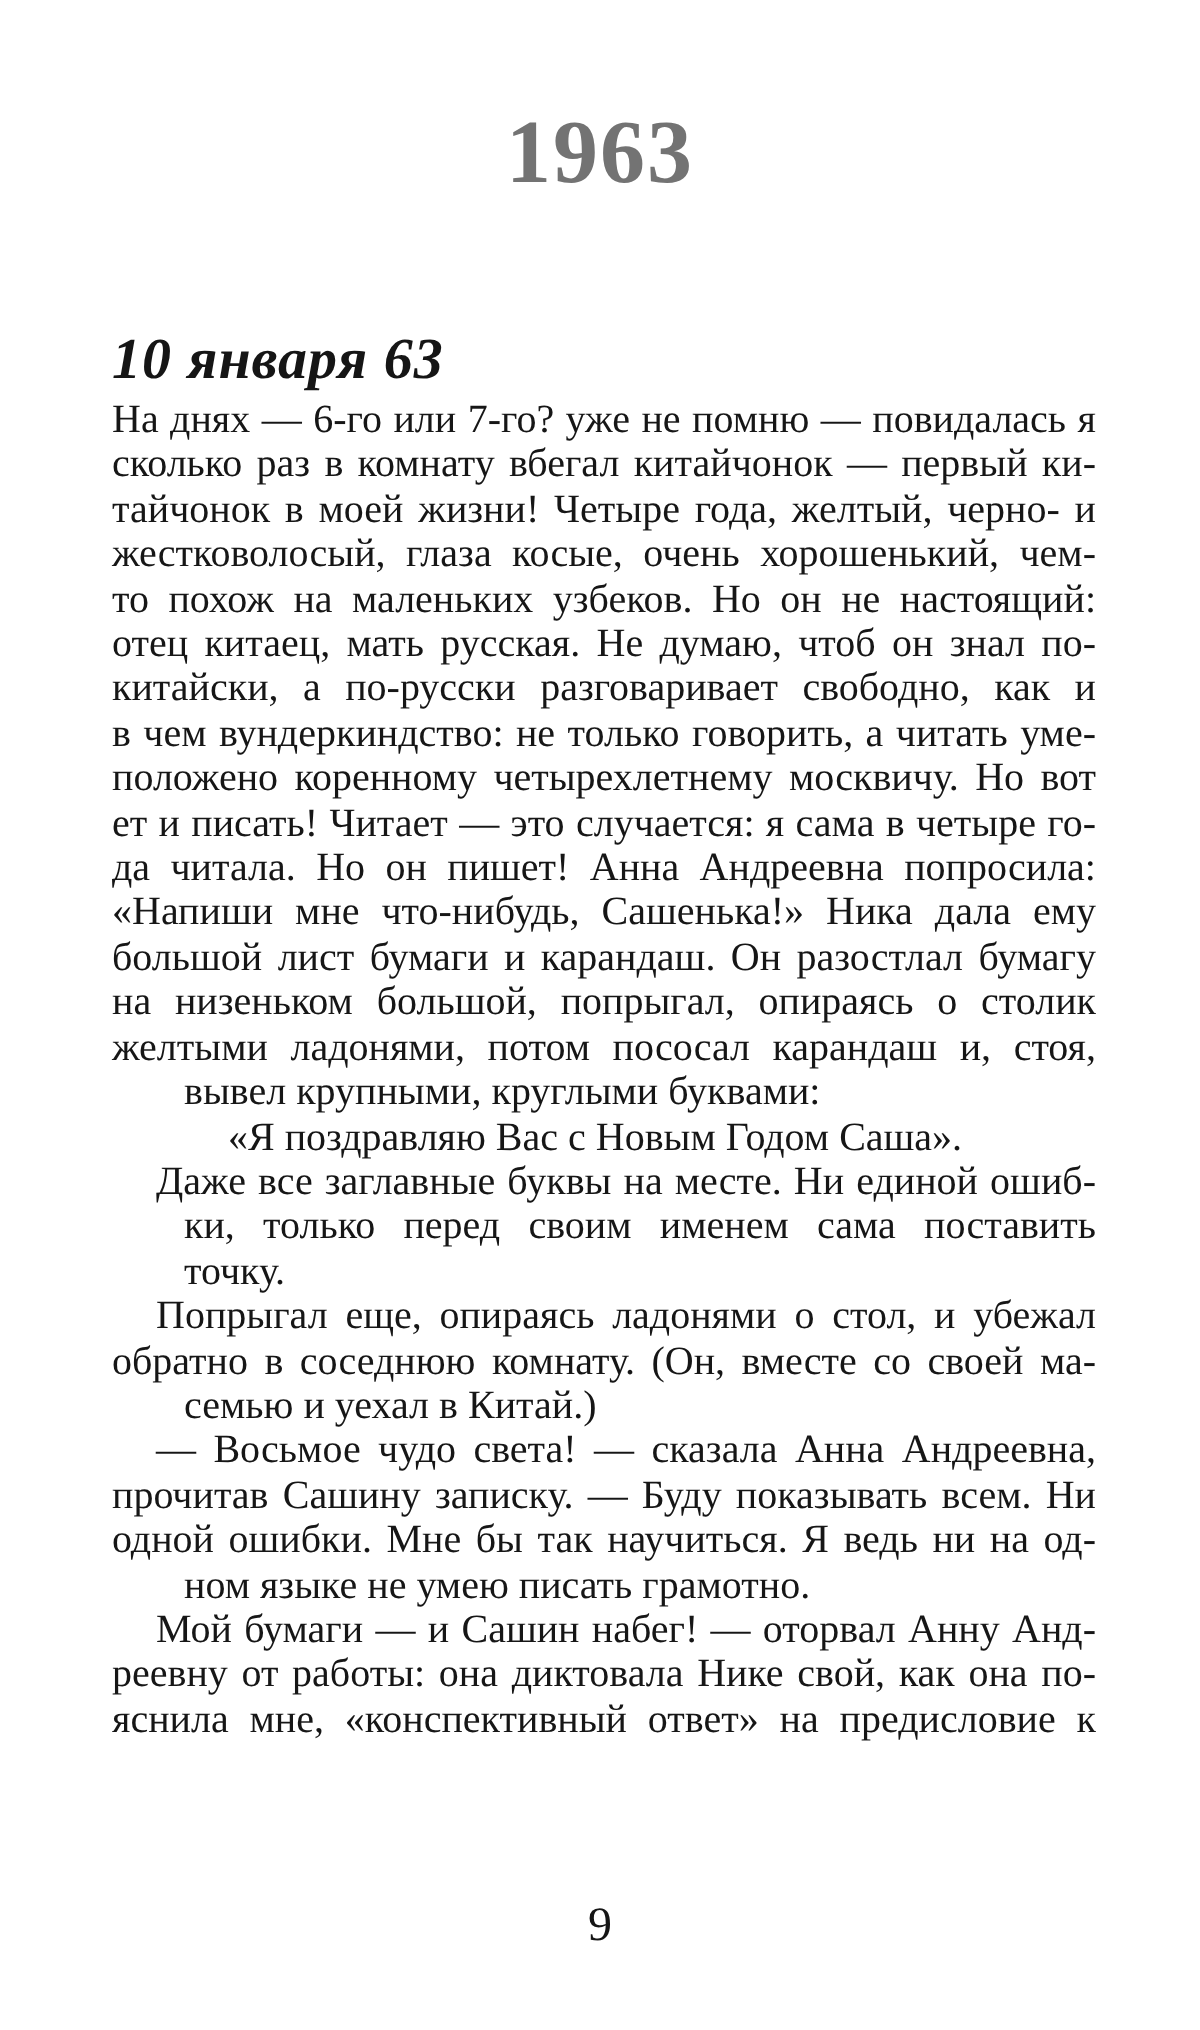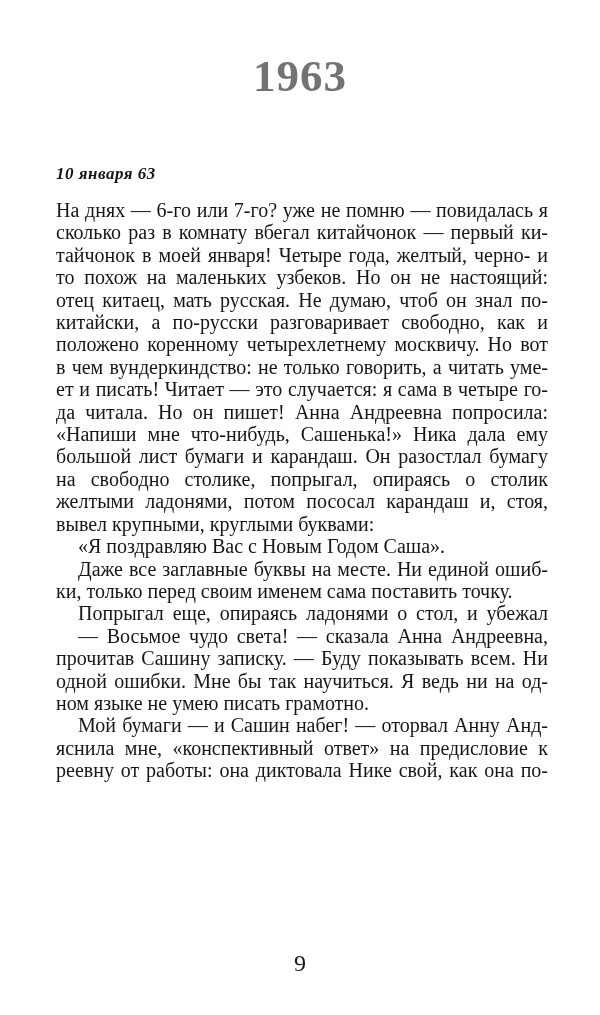--- a/index.html
+++ b/index.html
@@ -30,41 +30,42 @@
     font-size: 45px;
     font-weight: 700;
     letter-spacing: 1px;
     color: #737373;
   }
   .date-heading {
     position: absolute;
     top: 164px;
     left: 56px;
     margin: 0;
-    font-size: 17px;
+    font-size: 29px;
     font-weight: 700;
     font-style: italic;
     letter-spacing: 0.5px;
     color: #151515;
   }
   .body-text {
     position: absolute;
     top: 199px;
     left: 56px;
     width: 492px;
     font-size: 20px;
     line-height: 22.4px;
     color: #161616;
   }
   .line {
     text-align: justify;
     text-align-last: justify;
   }
   .line.end {
     text-align-last: left;
+    margin-left: 36px;
   }
   .line.indent {
     text-indent: 22px;
   }
   .page-number {
     position: absolute;
     top: 950px;
     left: 0;
     width: 100%;
     text-align: center;
@@ -76,40 +77,43 @@
 <body>
 
 <div class="page">
   <h1 class="year-heading">1963</h1>
 
   <h2 class="date-heading">10 января 63</h2>
 
   <div class="body-text">
       <div class="line">На днях — 6-го или 7-го? уже не помню — повидалась я</div>
       <div class="line">сколько раз в комнату вбегал китайчонок — первый ки-</div>
-      <div class="line">тайчонок в моей января! Четыре года, желтый, черно- и</div>
+      <div class="line">тайчонок в моей жизни! Четыре года, желтый, черно- и</div>
+      <div class="line">жестковолосый, глаза косые, очень хорошенький, чем-</div>
       <div class="line">то похож на маленьких узбеков. Но он не настоящий:</div>
       <div class="line">отец китаец, мать русская. Не думаю, чтоб он знал по-</div>
       <div class="line">китайски, а по-русски разговаривает свободно, как и</div>
+      <div class="line">в чем вундеркиндство: не только говорить, а читать уме-</div>
       <div class="line">положено коренному четырехлетнему москвичу. Но вот</div>
-      <div class="line">в чем вундеркиндство: не только говорить, а читать уме-</div>
       <div class="line">ет и писать! Читает — это случается: я сама в четыре го-</div>
       <div class="line">да читала. Но он  пишет! Анна Андреевна попросила:</div>
       <div class="line">«Напиши мне что-нибудь, Сашенька!» Ника дала ему</div>
       <div class="line">большой лист бумаги и карандаш. Он разостлал бумагу</div>
-      <div class="line">на свободно столике, попрыгал, опираясь о столик</div>
+      <div class="line">на низеньком большой, попрыгал, опираясь о столик</div>
       <div class="line">желтыми ладонями, потом пососал карандаш и, стоя,</div>
       <div class="line end">вывел крупными, круглыми буквами:</div>
       <div class="line indent end">«Я поздравляю Вас с Новым Годом Саша».</div>
       <div class="line indent">Даже все заглавные буквы на месте. Ни единой ошиб-</div>
       <div class="line end">ки, только перед своим именем сама поставить точку.</div>
       <div class="line indent">Попрыгал еще, опираясь ладонями о стол, и убежал</div>
+      <div class="line">обратно в соседнюю комнату. (Он, вместе со своей ма-</div>
+      <div class="line end">семью и уехал в Китай.)</div>
       <div class="line indent">— Восьмое чудо света! — сказала Анна Андреевна,</div>
       <div class="line">прочитав Сашину записку. — Буду показывать всем. Ни</div>
       <div class="line">одной ошибки. Мне бы так научиться. Я ведь ни на од-</div>
       <div class="line end">ном языке не умею писать грамотно.</div>
       <div class="line indent">Мой бумаги — и Сашин набег! — оторвал Анну Анд-</div>
+      <div class="line">реевну от работы: она диктовала Нике свой, как  она по-</div>
       <div class="line">яснила мне, «конспективный ответ» на предисловие к</div>
-      <div class="line">реевну от работы: она диктовала Нике свой, как  она по-</div>
     </div>
 
   <div class="page-number">9</div>
 </div>
 
 </body></html>

